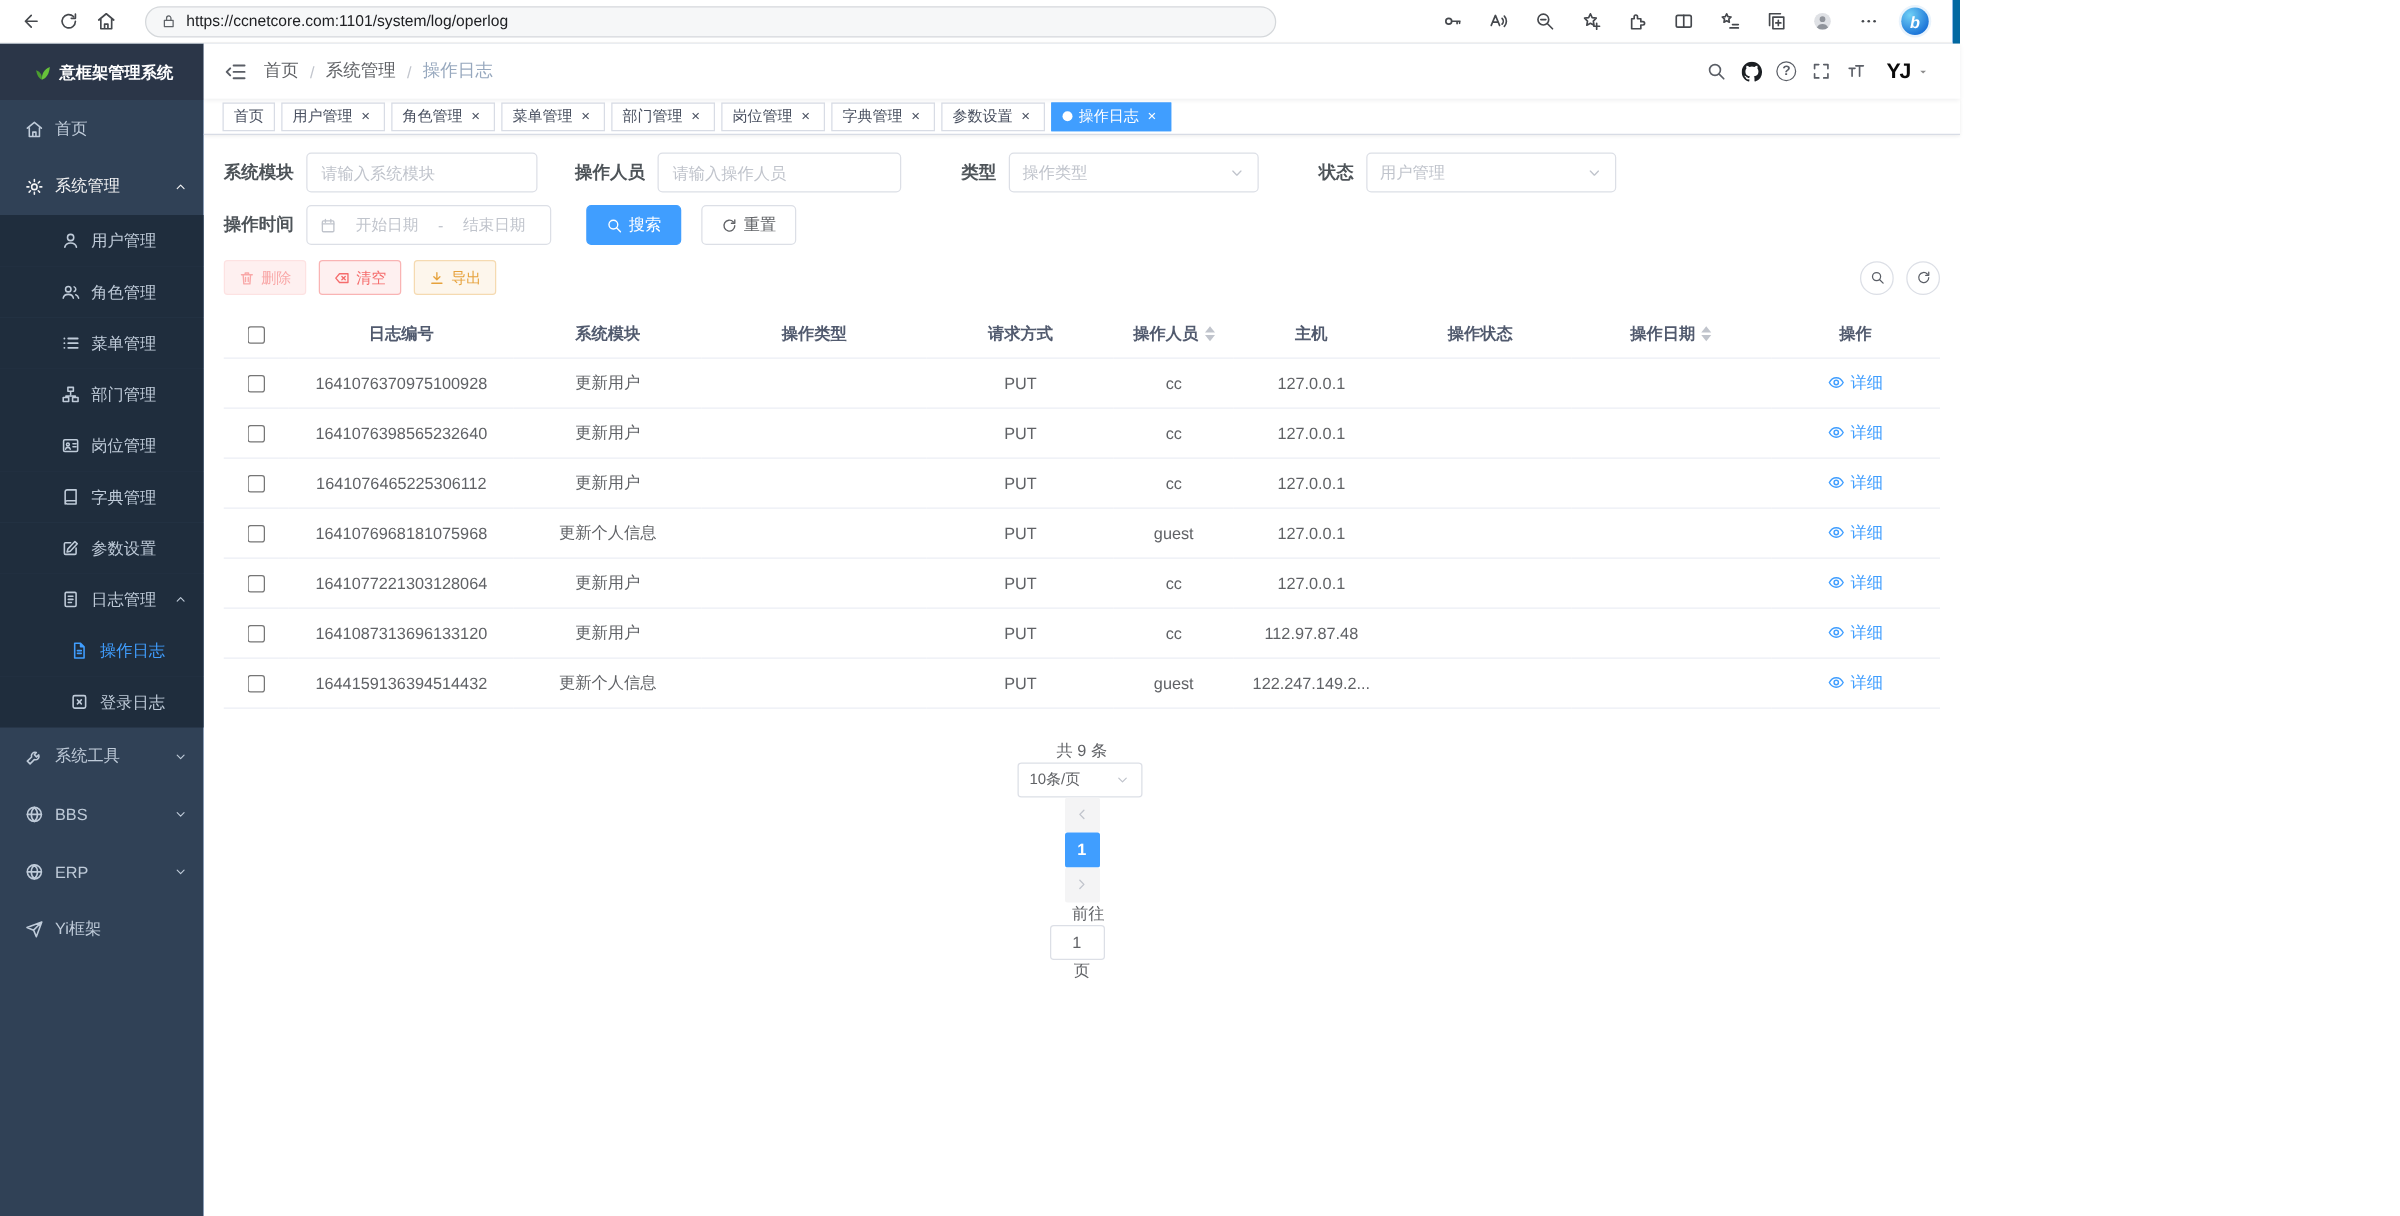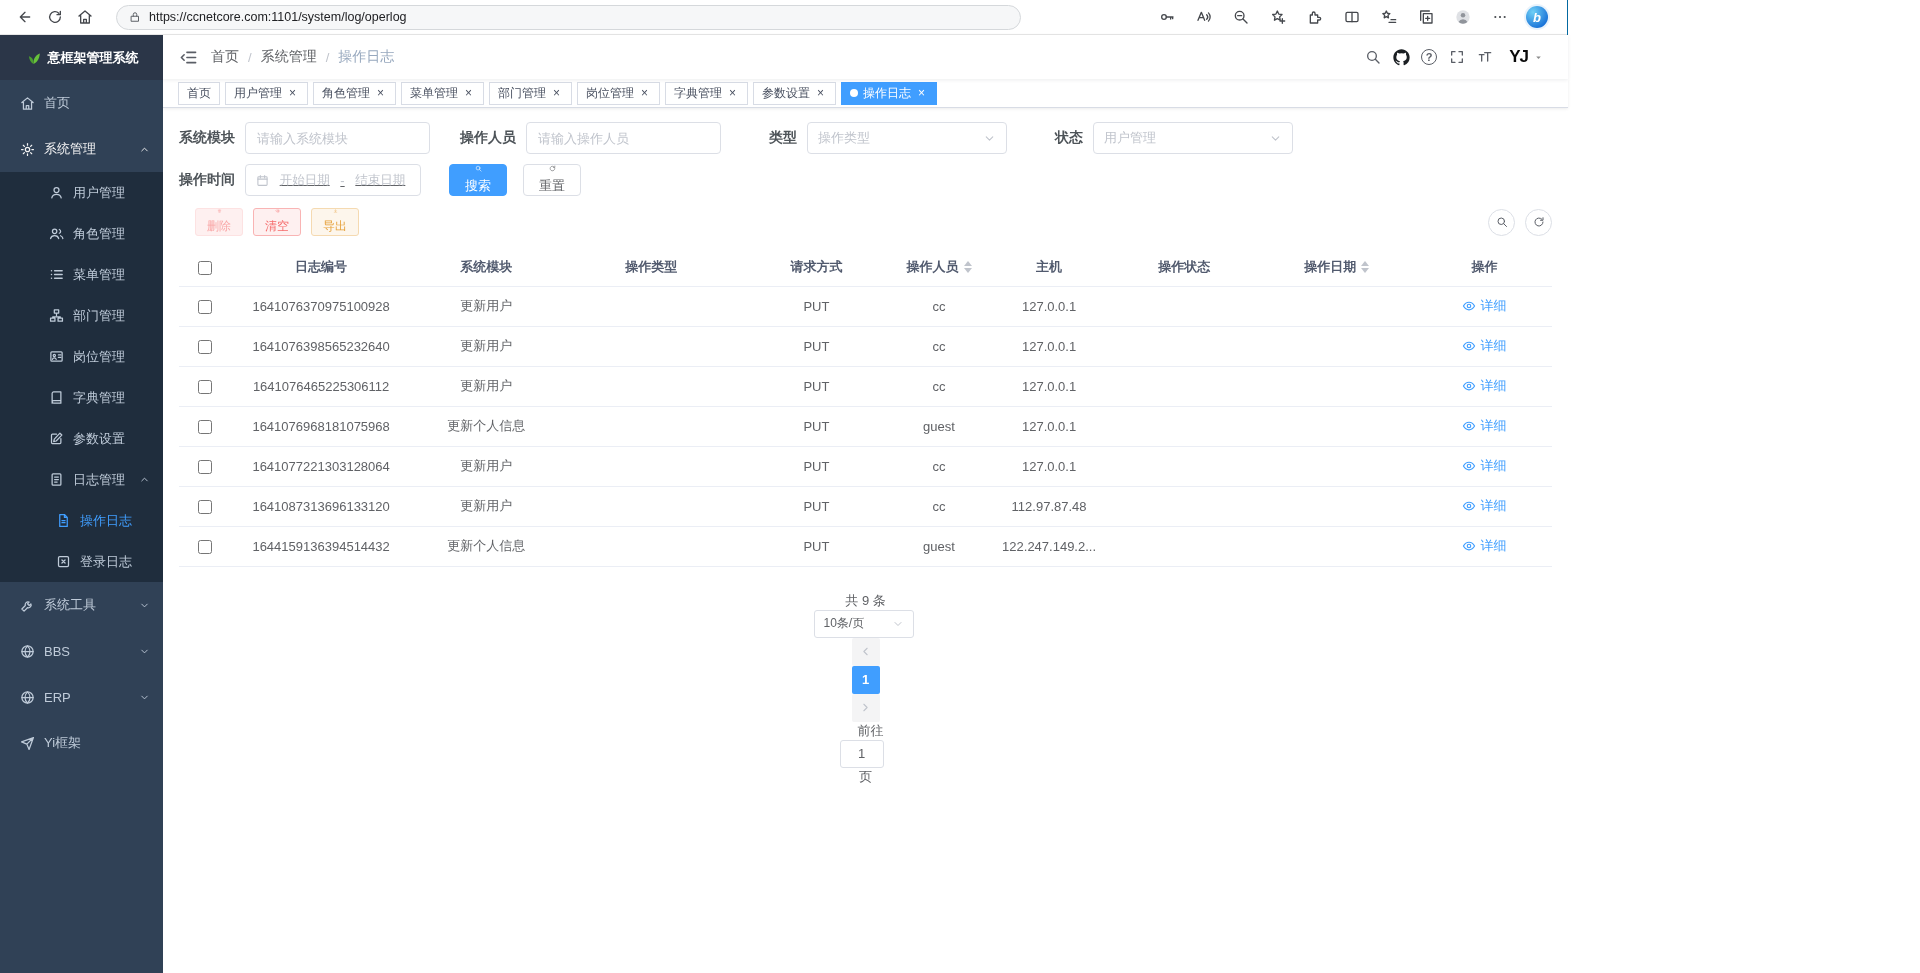--- a/index.html
+++ b/index.html
@@ -3,21 +3,21 @@
 <meta charset="utf-8">
 <style>
   * { margin:0; padding:0; box-sizing:border-box; }
   html,body { background:#fff; }
   body { font-family:"Liberation Sans","DejaVu Sans",sans-serif; }
   svg { display:block; }
   .ic  { fill:none; stroke:currentColor; stroke-width:2; stroke-linecap:round; stroke-linejoin:round; }
   .icf { fill:currentColor; stroke:none; }
 
   .canvas { position:relative; width:1920px; height:973px; background:#fff; overflow:hidden; }
-  .bwin { position:absolute; top:0; left:0; width:1568px; height:973px; background:#3b82f6; border-right:1px solid #0369a1; }
+  .bwin { position:absolute; top:0; left:0; width:1568px; height:973px; background:#3b82f6; border-right:6px solid #0369a1; }
 
   
   .bbar { height:35px; display:flex; align-items:center; padding:0 10px; background:#fff; border-bottom:1px solid #e7e7e7; }
   .bicon { width:30px; height:30px; border-radius:6px; display:flex; align-items:center; justify-content:center; color:#45484d; flex:none; cursor:pointer; }
   .bicon svg { width:16px; height:16px; }
   .addr { width:905px; height:25px; margin-left:16px; background:#f6f7f8; border:1px solid #d5d8db; border-radius:13px; display:flex; align-items:center; gap:8px; padding:0 12px; cursor:text; }
   .addr .ic { width:12px; height:12px; color:#5f6368; flex:none; }
   .url { font-size:12.5px; color:#202124; white-space:nowrap; }
   .bicons { margin-left:auto; display:flex; align-items:center; gap:6px; padding-right:4px; }
   .bicons .bicon { width:31px; height:28px; }
@@ -68,34 +68,34 @@
   .frow { display:flex; align-items:center; }
   .frow2 { margin-top:10px; }
   .flabel { font-size:14px; font-weight:600; color:#4e5459; margin-right:10px; white-space:nowrap; }
   .finput { height:32px; border:1px solid #dcdfe6; border-radius:4px; background:#fff; font-size:13px; color:#606266; padding:0 10px; display:flex; align-items:center; gap:6px; font-family:inherit; }
   input.finput { padding:0 11px; }
   input.finput::placeholder { color:#c0c4cc; }
   .w185{width:185px} .w195{width:195px} .w200{width:200px}
   .fselect { justify-content:space-between; cursor:pointer; }
   .ph { color:#c0c4cc; }
   .fselect .ic, .daterange .ic { width:13px; height:13px; color:#c0c4cc; flex:none; }
-  .daterange { width:176px; cursor:pointer;text-decoration:underline; }
+  .daterange { width:196px; cursor:pointer; }
   .daterange .ph { flex:1; text-align:center; font-size:12.5px; white-space:nowrap; }
   .rsep { color:#c0c4cc; }
   .ml30{margin-left:30px} .ml48{margin-left:48px} .ml28{margin-left:28px} .ml16{margin-left:16px}
 
-  .btn { height:32px; display:inline-flex; align-items:center; justify-content:center; gap:5px; border-radius:4px; border:1px solid #dcdfe6; background:#fff; color:#606266; font-size:13px; padding:0 15px; cursor:pointer; font-family:inherit; white-space:nowrap;flex-direction:column; }
+  .btn { height:32px; display:inline-flex; align-items:center; justify-content:center; gap:5px; border-radius:4px; border:1px solid #dcdfe6; background:#fff; color:#606266; font-size:13px; padding:0 15px; cursor:pointer; font-family:inherit; white-space:nowrap; }
   .btn svg { width:13px; height:13px; }
   .btn-primary { background:#409eff; border-color:#409eff; color:#fff; }
   .btn-sm { height:28px; padding:0 11px; font-size:12px; border-radius:3px; }
   .btn-danger-dis { background:#fef0f0; border-color:#fde2e2; color:#f9a7a7; cursor:not-allowed; }
   .btn-danger { background:#fef0f0; border-color:#f9b4b4; color:#f56c6c; }
   .btn-warn { background:#fdf6ec; border-color:#f5dab1; color:#e6a23c; }
 
-  .toolbar { margin-top:12px; display:flex; align-items:center; gap:10px;margin-left:16px; }
+  .toolbar { margin-top:12px; display:flex; align-items:center; gap:10px; }
   .tb-right { margin-left:auto; display:flex; align-items:center; gap:10px; }
   .circle-btn { width:27px; height:27px; border-radius:50%; border:1px solid #dcdfe6; background:#fff; color:#5a5e66; display:flex; align-items:center; justify-content:center; cursor:pointer; }
   .circle-btn svg { width:12px; height:12px; }
 
   
   .grid { margin-top:12px; width:100%; border-collapse:collapse; table-layout:fixed; }
   .grid th { height:38px; font-size:13px; font-weight:700; color:#515a6e; border-bottom:1px solid #ebeef5; padding:0 4px; text-align:center; white-space:nowrap; }
   .grid td { height:40px; font-size:13px; color:#606266; border-bottom:1px solid #ebeef5; text-align:center; padding:0 4px; white-space:nowrap; overflow:hidden; }
   .cb { width:14px; height:14px; accent-color:#409eff; cursor:pointer; margin:0; vertical-align:middle; }
   .sort { display:inline-flex; flex-direction:column; margin-left:5px; vertical-align:middle; gap:2px; cursor:pointer; }

